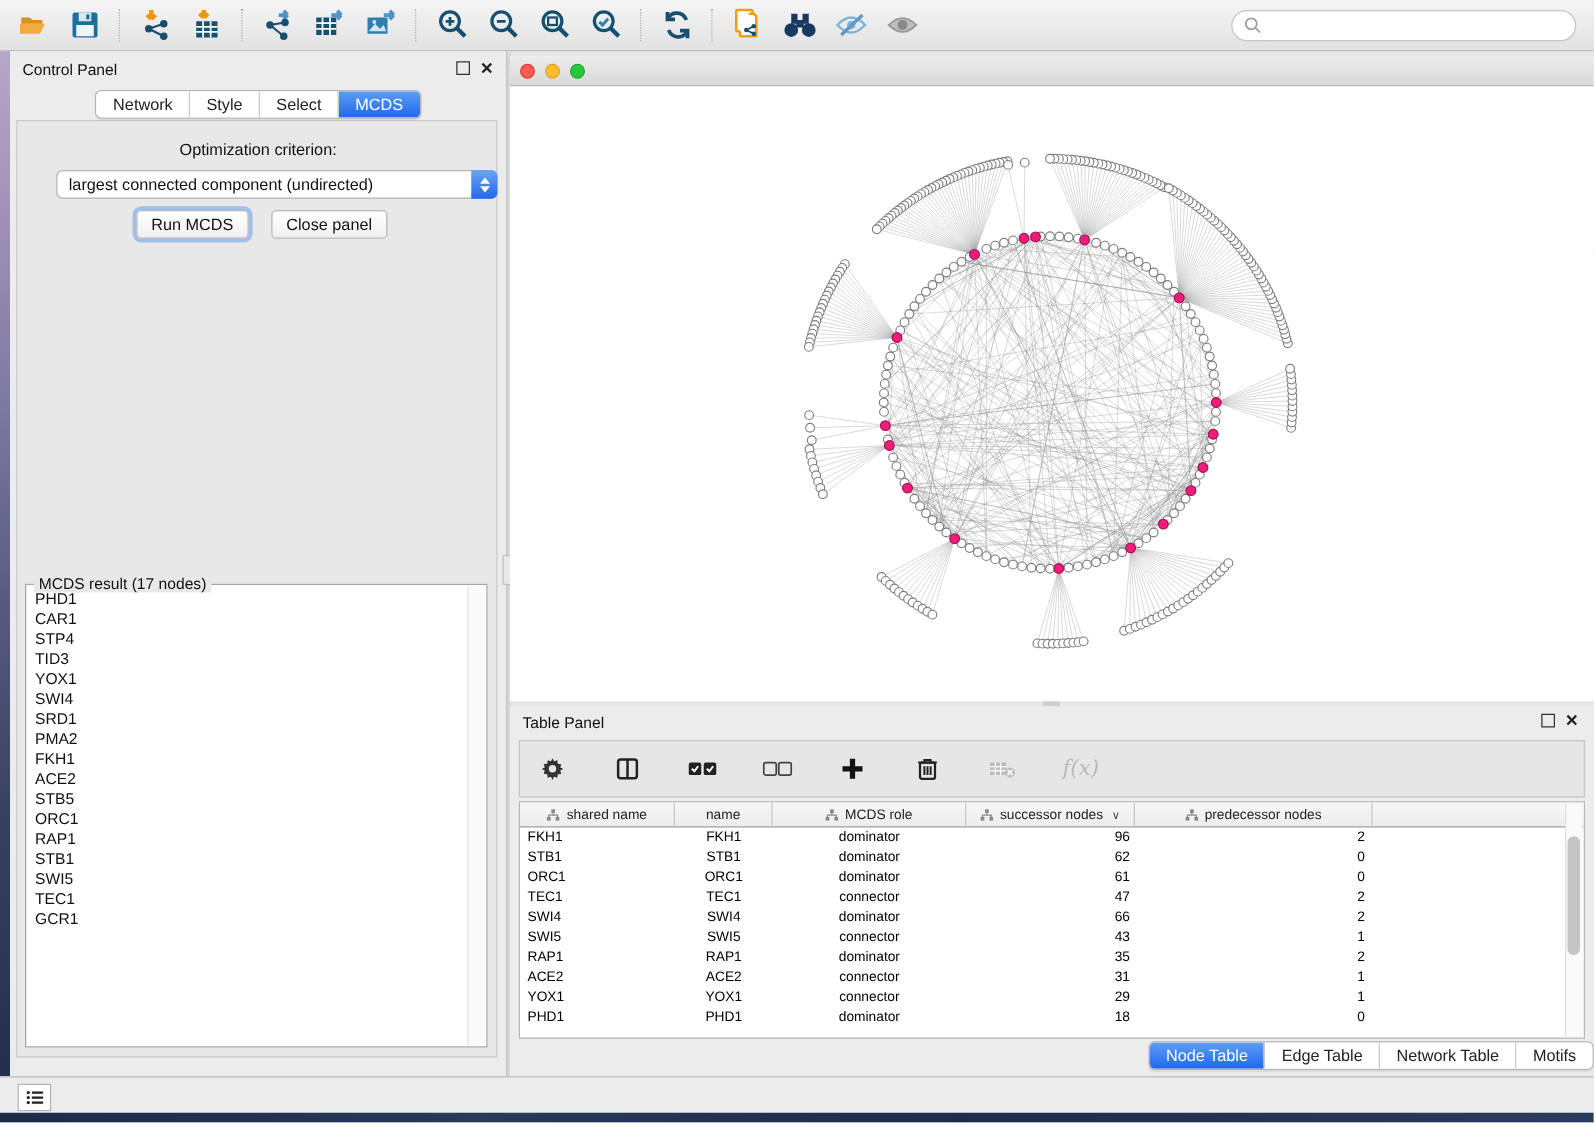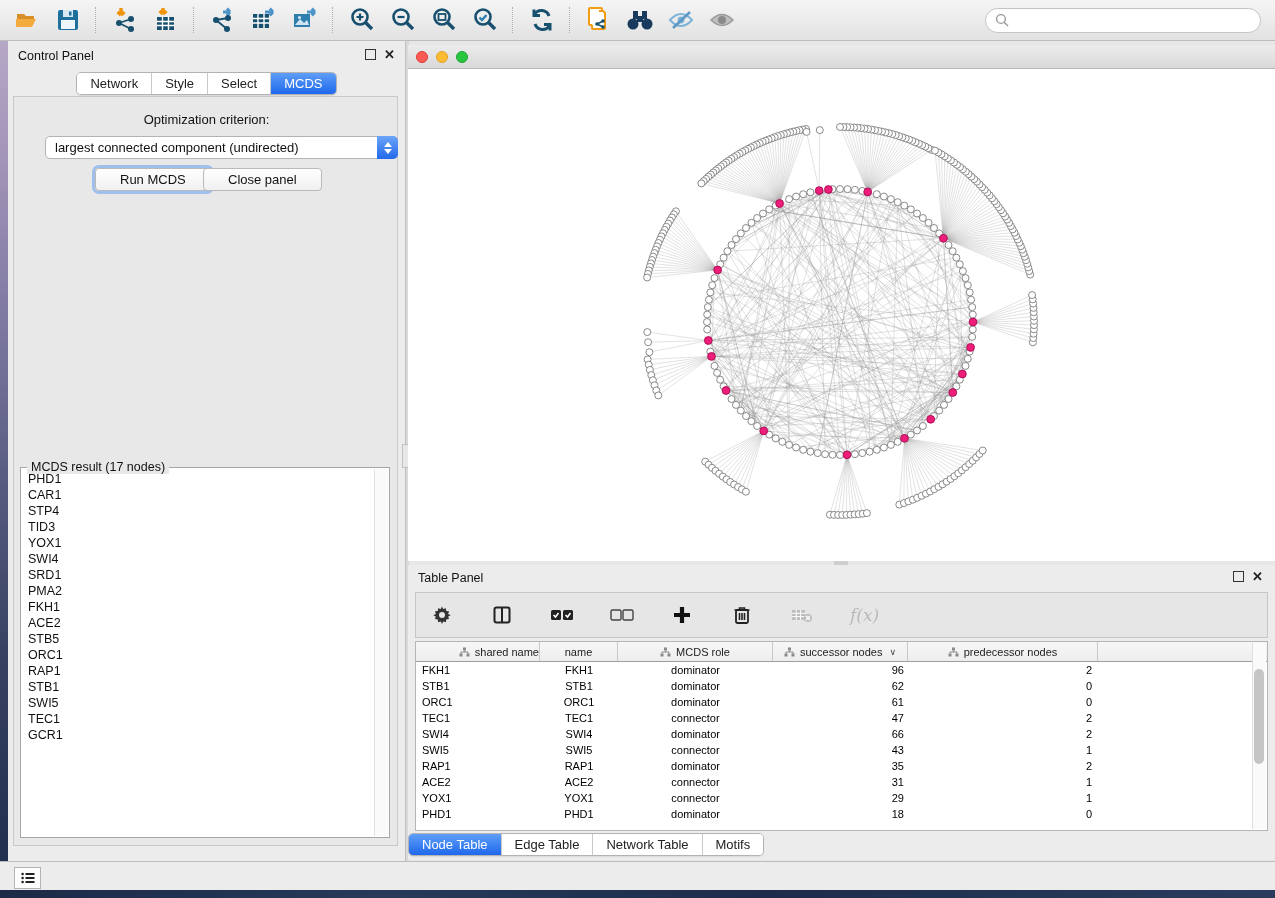--- a/index.html
+++ b/index.html
@@ -24,21 +24,21 @@
   .seg .tab{padding:3px 13px;font-size:13px;color:#222;border-left:1px solid #c9c9c9;background:#fff;cursor:default;}
   .seg .tab:first-child{border-left:none;}
   .seg .tab.active{background:linear-gradient(#5e9ef7,#1f68ec);color:#fff;}
   .cp-box{left:5px;top:55px;width:385px;height:750px;background:#e8e8e8;border:1px solid #c9c9c9;box-sizing:border-box;}
   .opt-label{left:0;top:71px;width:397px;text-align:center;font-size:13px;color:#111;}
   .dropdown{left:37px;top:95px;width:353px;height:23px;background:#fff;border:1px solid #b3b3b3;border-radius:5px;display:flex;align-items:center;box-sizing:border-box;}
   .dropdown .dval{flex:1;font-size:13px;color:#111;padding-left:9px;white-space:nowrap;}
   .stepper{width:21px;height:23px;margin:-1px -1px -1px 0;border-radius:0 5px 5px 0;background:linear-gradient(#6ba4f8,#2268ea);display:flex;flex-direction:column;align-items:center;justify-content:center;gap:2px;}
   .tri-up{width:0;height:0;border-left:4px solid transparent;border-right:4px solid transparent;border-bottom:5px solid #fff;}
   .tri-dn{width:0;height:0;border-left:4px solid transparent;border-right:4px solid transparent;border-top:5px solid #fff;}
-  .btn{height:23px;border:1px solid #b9b9b9;border-radius:4px;background:linear-gradient(#ffffff,#f0f0f0);font-size:13px;font-family:"Liberation Sans",sans-serif;color:#111;padding:0 24px;box-sizing:border-box;}
+  .btn{height:23px;border:1px solid #b9b9b9;border-radius:4px;background:linear-gradient(#ffffff,#f0f0f0);font-size:13px;font-family:"Liberation Sans",sans-serif;color:#111;padding:0 11px;box-sizing:border-box;margin-left:14px;}
   .btn.focusring{box-shadow:0 0 0 3px rgba(110,165,240,.6);}
   .mcds-fieldset{left:12px;top:426px;width:370px;height:371px;border:1px solid #a6a6a6;background:#fff;box-sizing:border-box;}
   .mcds-legend{position:absolute;top:-8px;left:6px;background:#e8e8e8;padding:0 4px;font-size:12.5px;color:#111;}
   .mcds-list{position:absolute;left:1px;top:3px;right:15px;bottom:1px;overflow:hidden;}
   .mcds-item{font-size:12.5px;color:#111;line-height:16px;padding-left:6px;}
   .mcds-scroll{position:absolute;top:1px;right:1px;bottom:1px;width:13px;background:#fafafa;border-left:1px solid #e3e3e3;}
   
   .vsplit{left:405px;top:41px;width:3px;height:820px;background:#d9d9d9;border-left:1px solid #bfbfbf;}
   .vsplit-handle{left:402px;top:444px;width:9px;height:22px;background:#e8e8e8;border:1px solid #c2c2c2;}
   .hsplit-handle{left:834px;top:560px;width:14px;height:5px;background:#cfcfcf;}
@@ -60,25 +60,25 @@
   .tablebox{position:absolute;left:7px;top:76px;width:853px;height:190px;background:#fff;border:1px solid #b5b5b5;box-sizing:border-box;overflow:hidden;}
   .thead{display:flex;height:19px;background:linear-gradient(#f7f7f7,#ededed);border-bottom:1px solid #9e9e9e;}
   .hcell{display:flex;align-items:center;justify-content:center;gap:5px;font-size:11px;color:#222;border-right:1px solid #c9c9c9;box-sizing:border-box;}
   .trow{display:flex;height:16px;align-items:center;}
   .tcell{font-size:11px;color:#000;box-sizing:border-box;white-space:nowrap;overflow:hidden;}
   .c0{width:124px;text-align:left;padding-left:6px;}
   .c1{width:78px;text-align:center;}
   .c2{width:155px;text-align:center;}
   .c3{width:135px;text-align:right;padding-right:4px;}
   .c4{width:190px;text-align:right;padding-right:6px;}
-  .h0{width:124px;justify-content:flex-end;}.h1{width:78px;}.h2{width:155px;}.h3{width:135px;}.h4{width:190px;}
+  .h0{width:124px;}.h1{width:78px;}.h2{width:155px;}.h3{width:135px;}.h4{width:190px;}
   .tscroll{position:absolute;top:1px;right:1px;bottom:1px;width:13px;background:#fafafa;border-left:1px solid #e0e0e0;}
   .tthumb{position:absolute;left:1px;top:26px;width:10px;height:95px;background:#c5c5c5;border-radius:5px;}
   .sortchev{font-size:9px;color:#444;margin-left:2px;}
-  .tp-tabs{position:absolute;left:0;right:0;top:268px;text-align:left;}
+  .tp-tabs{position:absolute;left:0;right:0;top:268px;text-align:right;}
   
   .statusbar{left:0;top:861px;width:1275px;height:29px;background:#ececec;border-top:1px solid #bcbcbc;box-sizing:border-box;}
   .listbtn{position:absolute;left:14px;top:5px;width:25px;height:20px;background:#fdfdfd;border:1px solid #b3b3b3;display:flex;align-items:center;justify-content:center;}
   .membtn{position:absolute;right:14px;top:4px;height:22px;background:#fdfdfd;border:1px solid #b3b3b3;border-radius:3px;display:flex;align-items:center;gap:5px;padding:0 9px;font-size:12px;color:#111;margin-top:46px;}
   .memdot{width:10px;height:10px;border-radius:50%;background:#1d9e33;}
 </style>
 </head>
 <body>
 
 <div class="abs toolbar">

